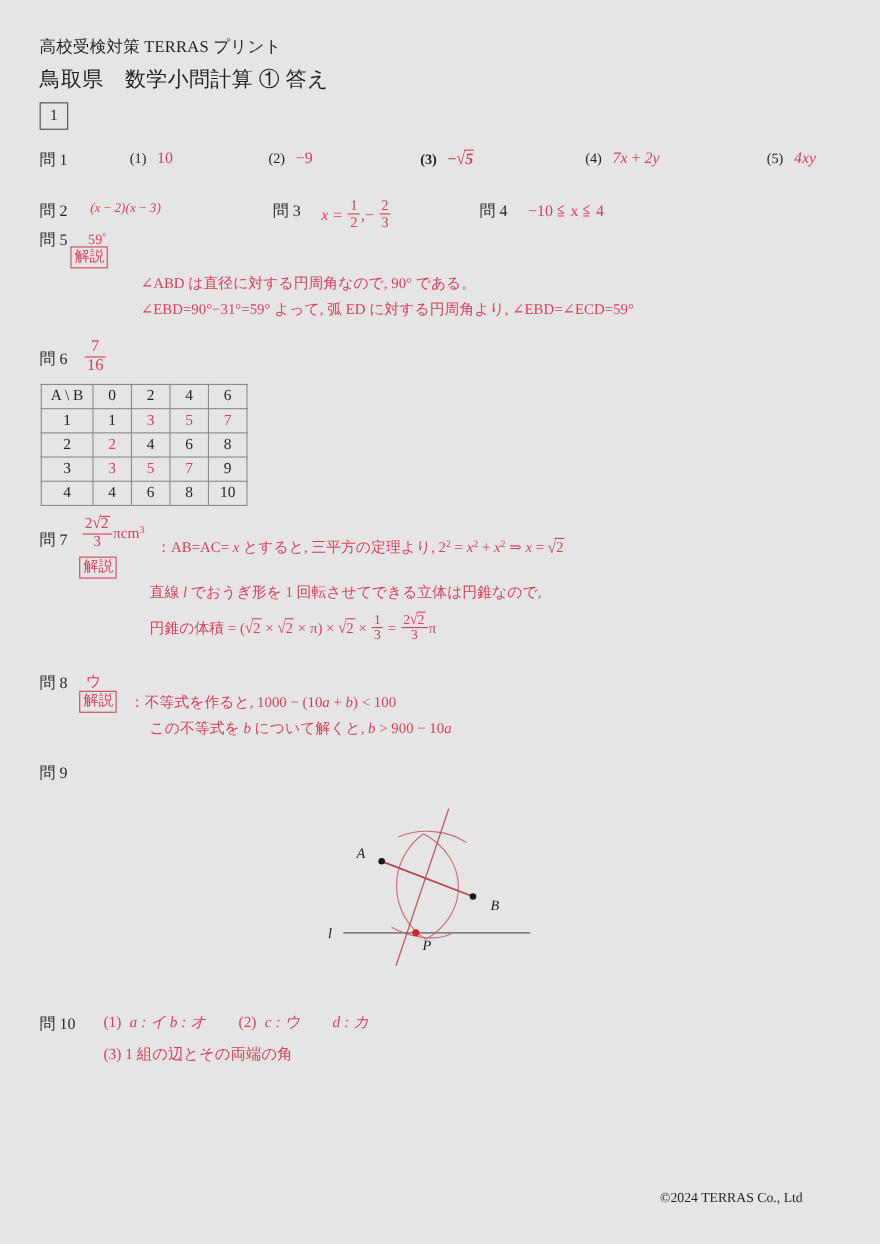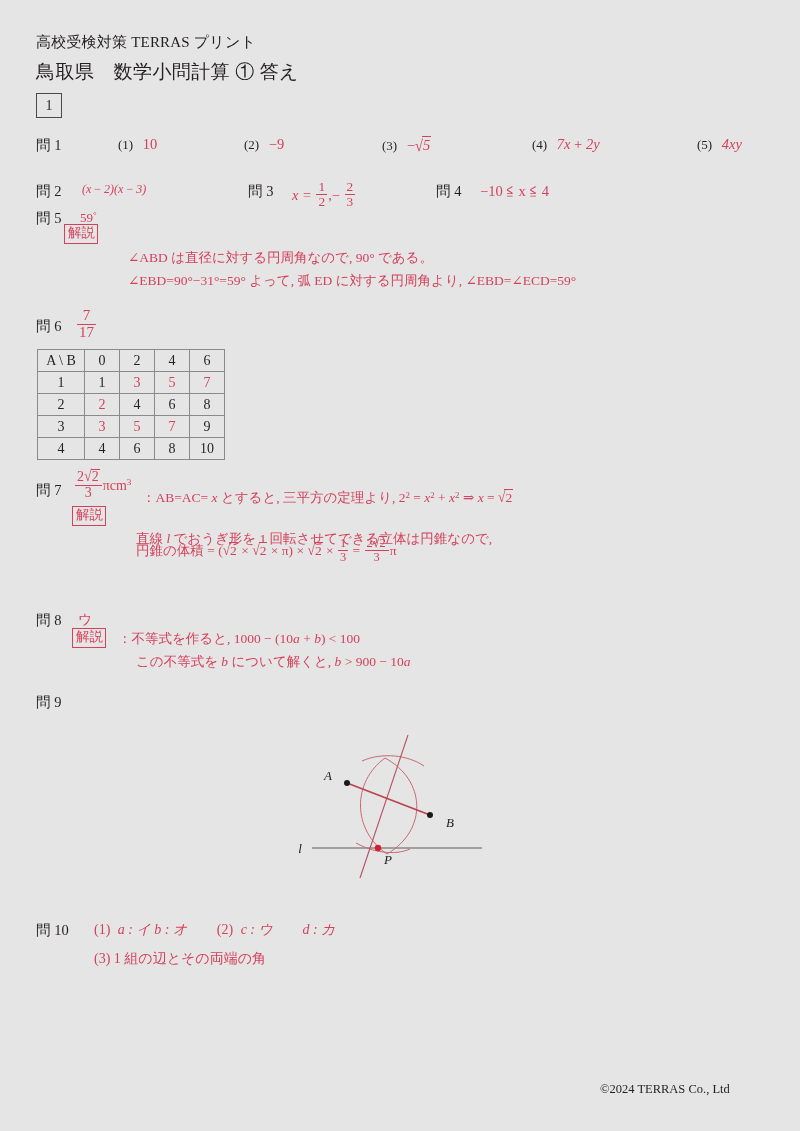--- a/index.html
+++ b/index.html
@@ -134,21 +134,21 @@
   <div class="abs row1-item" style="left:86px; top:136px;">
     <span class="blk qnum">(1)</span>
     <span class="red math up" style="margin-left:6px;">10</span>
   </div>
 
   <div class="abs row1-item" style="left:212px; top:136px;">
     <span class="blk qnum">(2)</span>
     <span class="red up" style="margin-left:6px;">−9</span>
   </div>
 
-  <div class="abs row1-item" style="left:350px; top:136px;">
+  <div class="abs row1-item" style="left:350px; top:136px;font-weight:bold;">
     <span class="blk qnum">(3)</span>
     <span class="red" style="margin-left:6px;">−<span class="rad"><span class="sign">√</span><span class="body math">5</span></span></span>
   </div>
 
   <div class="abs row1-item" style="left:500px; top:136px;">
     <span class="blk qnum">(4)</span>
     <span class="red math" style="margin-left:6px;">7x <span class="up">+</span> 2y</span>
   </div>
 
   <div class="abs row1-item" style="left:665px; top:136px;">
@@ -179,21 +179,21 @@
   <div class="abs red" style="left:80px; top:210px; font-size:13px;"><span>59</span><span class="deg">°</span></div>
 
   <div class="abs kaisetsu-box" style="left:64px; top:224px;">解説</div>
   <div class="abs kai-line" style="left:128px; top:249px;">∠ABD は直径に対する円周角なので, 90° である。</div>
   <div class="abs kai-line" style="left:128px; top:272px;">∠EBD=90°−31°=59° よって, 弧 ED に対する円周角より, ∠EBD=∠ECD=59°</div>
 
   <div class="abs qlabel" style="left:36px; top:317px;">問 6</div>
   <div class="abs red" style="left:76px; top:308px; font-size:15px;">
     <span class="frac" style="font-size:1em;">
       <span class="num">7</span>
-      <span class="den">17</span>
+      <span class="den">16</span>
     </span>
   </div>
 
   <table class="abs" id="q6table">
     <tbody>
       <tr>
         <td class="head">A \ B</td>
         <td>0</td>
         <td>2</td>
         <td>4</td>
@@ -238,21 +238,21 @@
     </span><span>πcm</span><span class="sup">3</span>
   </div>
 
   <div class="abs kaisetsu-box" style="left:72px; top:506px;">解説</div>
   <div class="abs kai-line" style="left:118px; top:489px;margin-left:24px;">
     ：AB=AC= <span class="math">x</span> とすると, 三平方の定理より, 2<span class="sup">2</span> = <span class="math">x</span><span class="sup">2</span> + <span class="math">x</span><span class="sup">2</span> ⇒ <span class="math">x</span> = <span class="rad"><span class="sign">√</span><span class="body">2</span></span>
   </div>
   <div class="abs kai-line" style="left:136px; top:530px;">
     直線 <span class="math">l</span> でおうぎ形を 1 回転させてできる立体は円錐なので,
   </div>
-  <div class="abs kai-line" style="left:136px; top:536px;">
+  <div class="abs kai-line" style="left:136px; top:556px;">
     円錐の体積 = (<span class="rad"><span class="sign">√</span><span class="body">2</span></span> × <span class="rad"><span class="sign">√</span><span class="body">2</span></span> × π) × <span class="rad"><span class="sign">√</span><span class="body">2</span></span> ×
     <span class="frac"><span class="num">1</span><span class="den">3</span></span> =
     <span class="frac"><span class="num">2<span class="rad"><span class="sign">√</span><span class="body">2</span></span></span><span class="den">3</span></span>π
   </div>
 
   <div class="abs qlabel" style="left:36px; top:611px;">問 8</div>
   <div class="abs red" style="left:78px; top:611px; font-size:14px;">ウ</div>
 
   <div class="abs kaisetsu-box" style="left:72px; top:628px;">解説</div>
   <div class="abs kai-line" style="left:118px; top:630px;">

